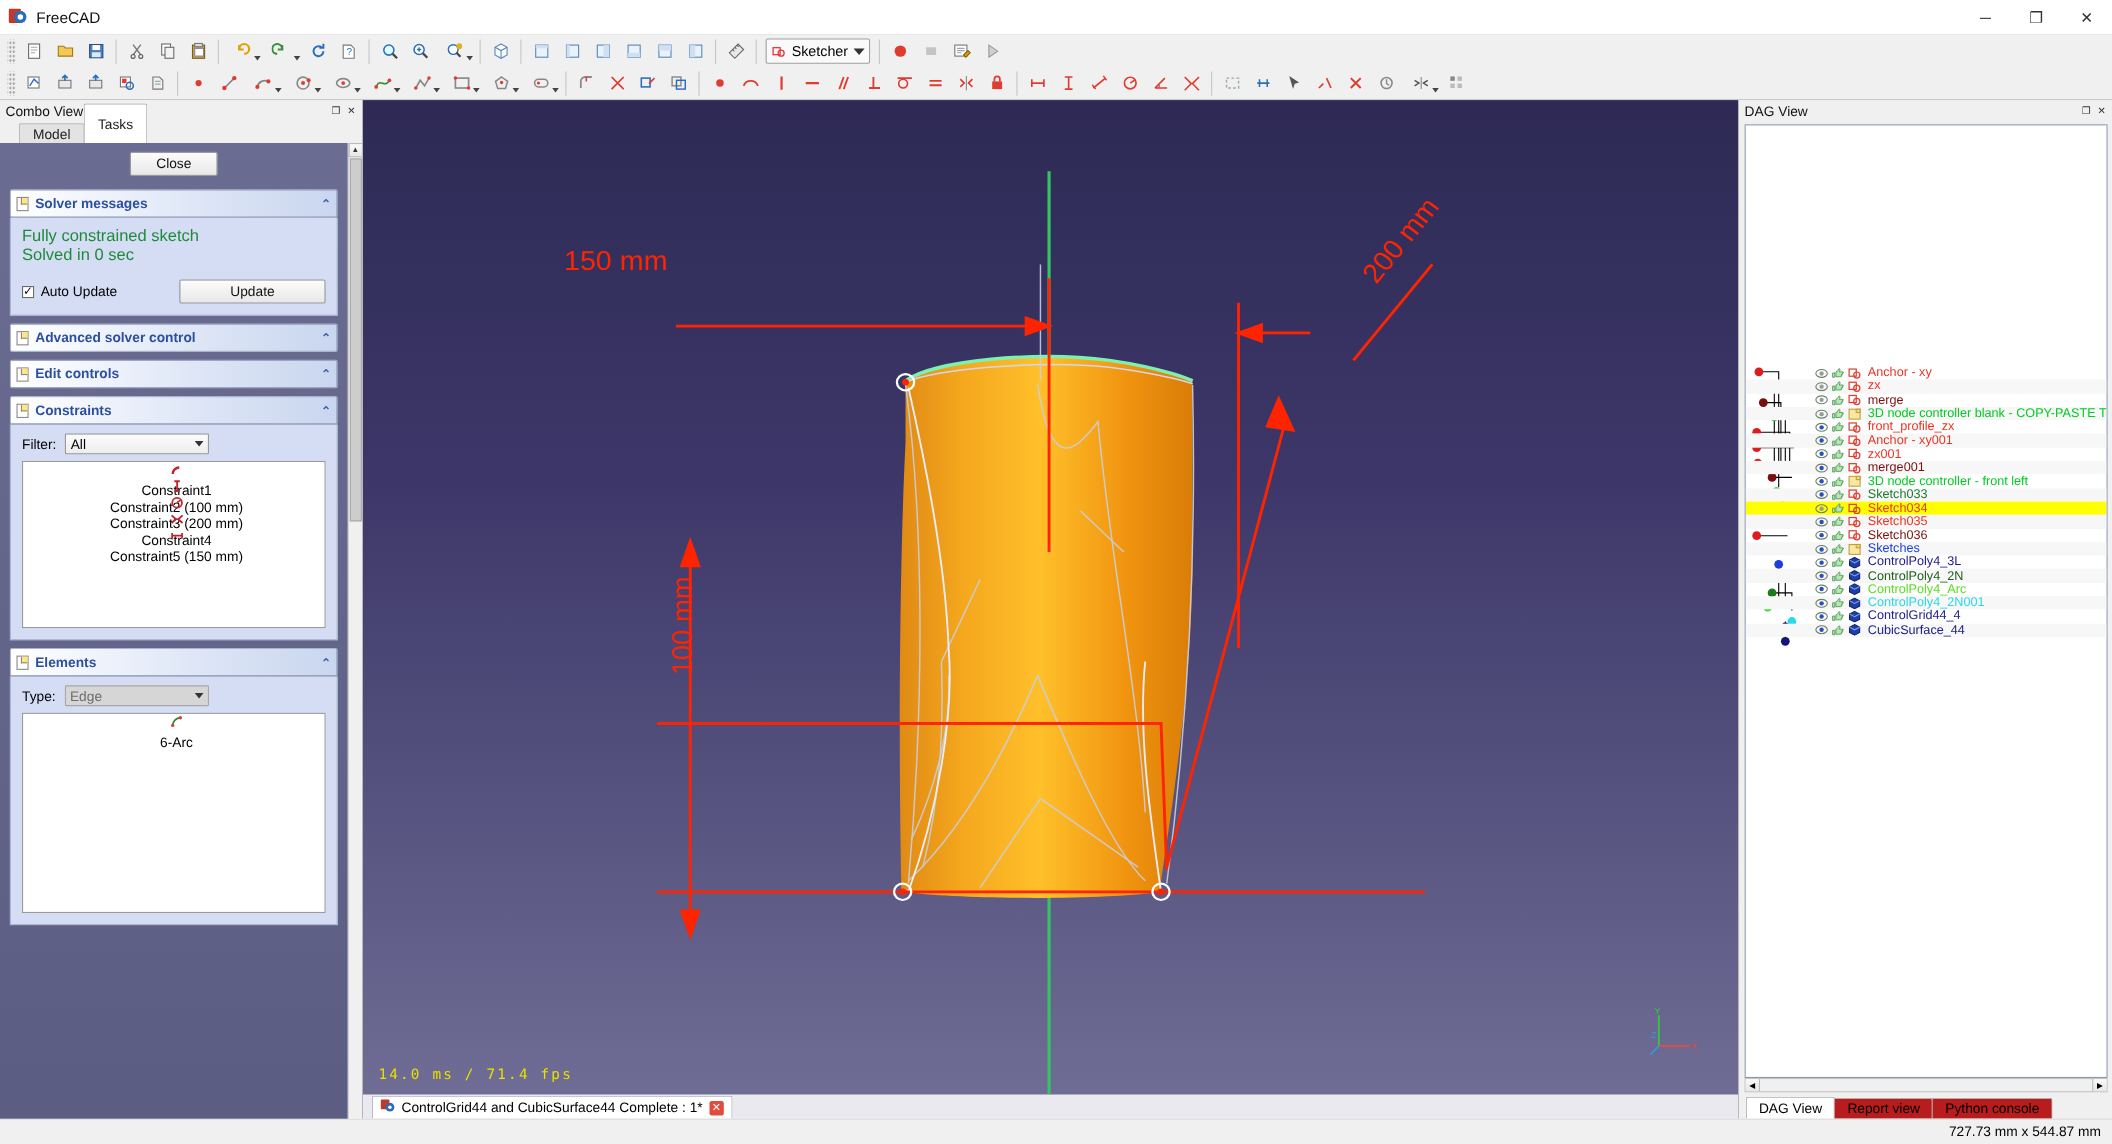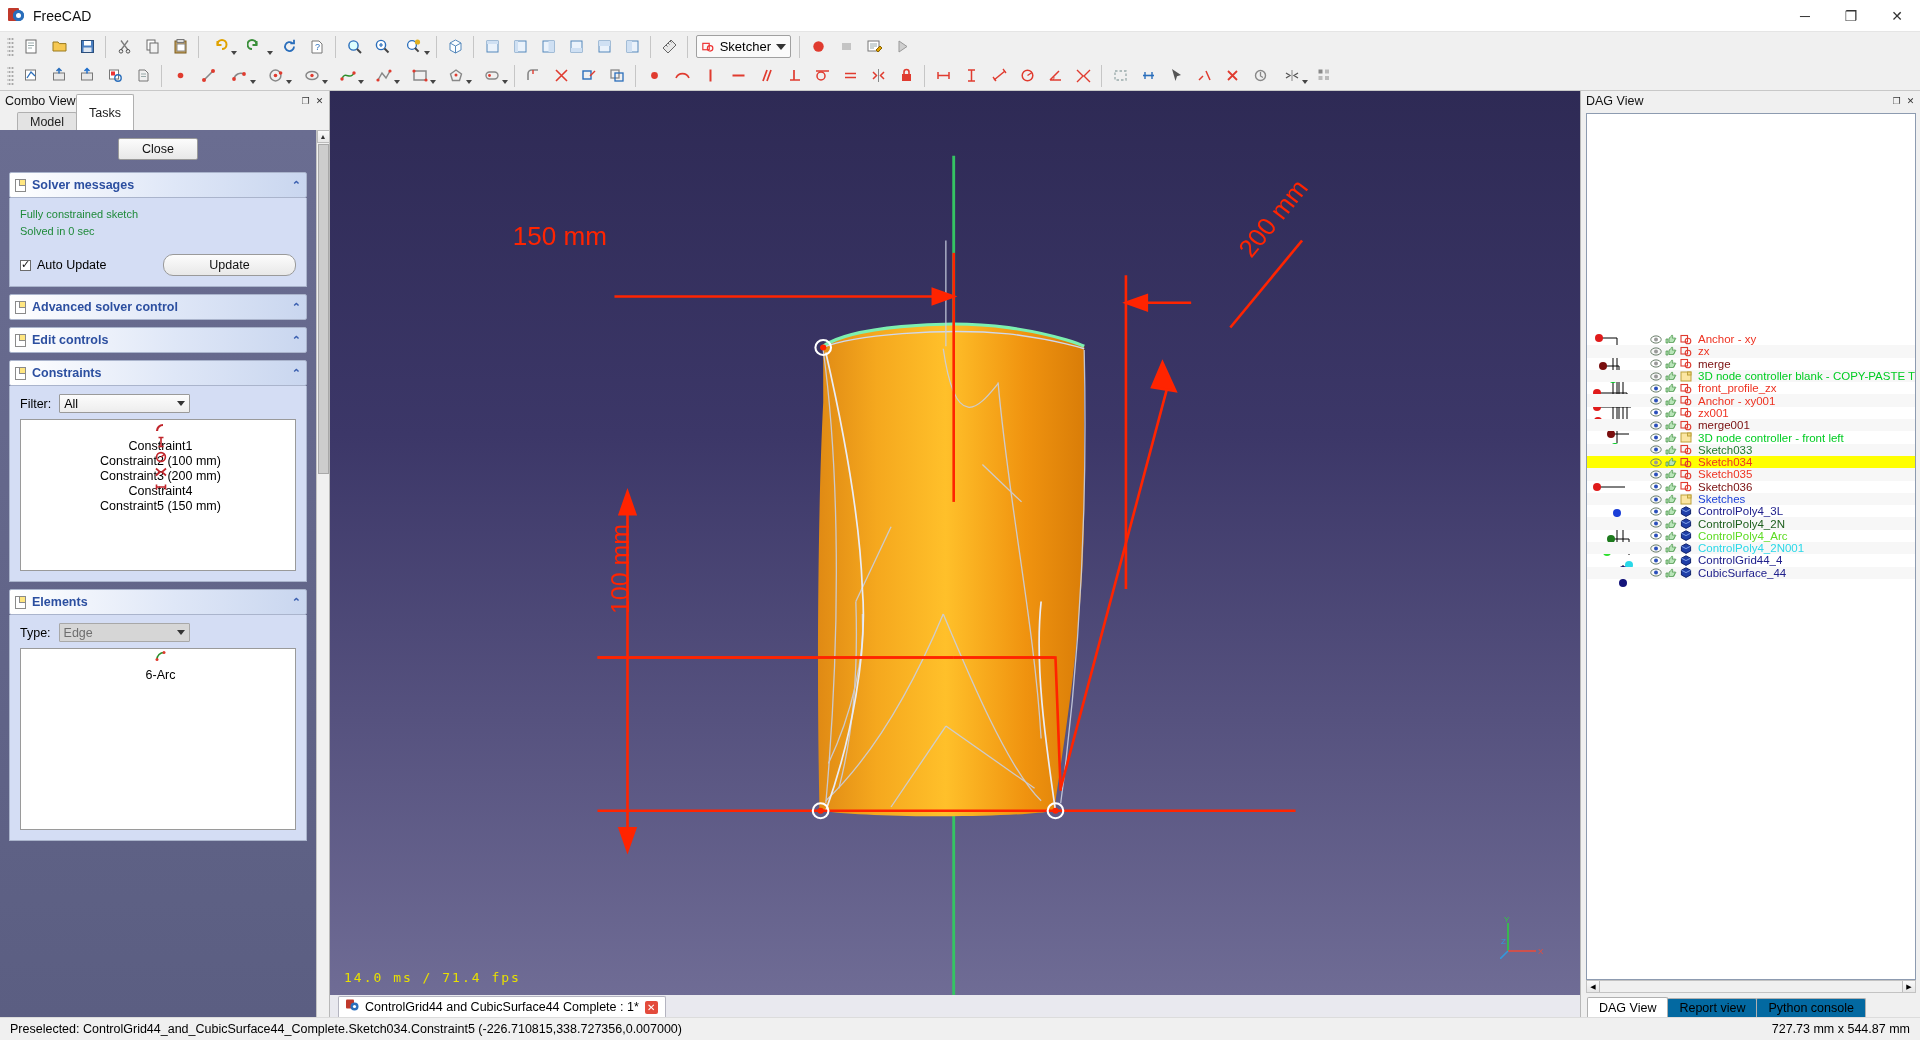--- a/index.html
+++ b/index.html
@@ -81,26 +81,26 @@
   .group { margin-bottom:7px; }
   .grouphdr { height:19px; display:flex; align-items:center; gap:6px; padding:12px 5px;
               background:linear-gradient(to right,#ffffff,#dfe7f7 55%,#c9d6ef);
               border:1px solid #aab4cc; border-radius:2px;
               font-weight:bold; color:#2c4fa0; font-size:12.5px; }
   .grouphdr .note { width:11px; height:13px; background:#fff; border:1px solid #8a8a8a; position:relative; flex:0 0 11px;}
   .grouphdr .note:after{content:"";position:absolute;right:0;top:0;width:5px;height:5px;background:#ffe680;border-left:1px solid #8a8a8a;border-bottom:1px solid #8a8a8a;}
   .grouphdr .chev { margin-left:auto; color:#3a5fb0; font-size:11px; }
   .groupbody { background:#d4ddf4; border:1px solid #aab4cc; border-top:none; padding:8px 10px 10px 10px; }
 
-  .solvmsg { color:#1f8a3a; font-size:11px; line-height:17px; }
+  .solvmsg { color:#1f8a3a; font-size:15px; line-height:17px; }
   .autorow { display:flex; align-items:center; margin-top:14px; gap:6px; }
   .cbx { width:11px; height:11px; background:#fff; border:1px solid #6b6b6b; position:relative; flex:0 0 11px; }
   .cbx.on:after { content:"✓"; position:absolute; left:0px; top:-3px; font-size:11px; color:#111; }
   .autorow label { font-size:12.5px; }
-  .btn.update { margin-left:auto; width:133px;border-radius:10px; }
+  .btn.update { margin-left:auto; width:133px; }
 
   .filterrow { display:flex; align-items:center; gap:8px; margin-bottom:6px;}
   .filterrow .lbl { font-size:12.5px; }
   .combo { flex:1 1 auto; height:19px; background:linear-gradient(#fcfcfc,#ededed); border:1px solid #9a9a9a;
            display:flex; align-items:center; padding:0 4px; font-size:12.5px; border-radius:1px; }
   .combo .cv { margin-left:auto; width:0;height:0;border-left:4px solid transparent;border-right:4px solid transparent;border-top:5px solid #333;}
   .combo.disabled { background:#d6d6d6; color:#6e6e6e; border-color:#a8a8a8;}
   .combo.filter { max-width:131px; }
 
   .listbox { background:#fff; border:1px solid #9a9a9a; overflow:hidden; }
@@ -143,21 +143,21 @@
   .dagrow .ico { width:13px; height:11px; flex:0 0 13px; margin-right:2px; display:flex;align-items:center;justify-content:center;}
   .dagrow .lbl { padding-left:4px; }
   .daggraph { position:absolute; left:2px; top:219px; width:60px; bottom:0; }
   .hscroll { height:13px; flex:0 0 13px; margin:0 4px 2px 5px; display:flex; background:#f0f0f0;
              border:1px solid #c3c3c3;}
   .hscroll .arw { width:13px;height:11px;display:flex;align-items:center;justify-content:center;font-size:7px;
                   background:linear-gradient(#fafafa,#e6e6e6);border-right:1px solid #bbb;}
   .hscroll .arw.r{border-right:none;border-left:1px solid #bbb; margin-left:auto;}
   .btabs { height:22px; display:flex; align-items:flex-end; padding-left:6px; flex:0 0 22px; background:#f0f0f0;}
   .btab { height:19px; padding:0 11px; display:flex; align-items:center; font-size:12.5px;
-          border:1px solid #b0b0b0; border-bottom:none; background:#0369a1; margin-right:-1px; border-radius:2px 2px 0 0;}
+          border:1px solid #b0b0b0; border-bottom:none; background:#b91c1c; margin-right:-1px; border-radius:2px 2px 0 0;}
   .btab.active { background:#fff; height:20px; }
 
   
   .statusbar { height:23px; flex:0 0 23px; background:#f0f0f0; display:flex; align-items:center;
                padding:0 10px; font-size:12.5px; border-top:1px solid #dcdcdc; }
   .statusbar .right { margin-left:auto; }
 </style>
 </head>
 <body>
 
@@ -1385,16 +1385,15 @@
 
       <div class="btabs">
         <div class="btab active">DAG View</div>
         <div class="btab">Report view</div>
         <div class="btab">Python console</div>
       </div>
     </div>
   </div>
 
   <div class="statusbar">
-    <span>Preselected: ControlGrid44_and_CubicSurface44_Complete.Sketch034.Constraint5 (-226.710815,338.727356,0.007000)</span>
     <span class="right">727.73 mm x 544.87 mm</span>
   </div>
 </div>
 
 </body></html>

